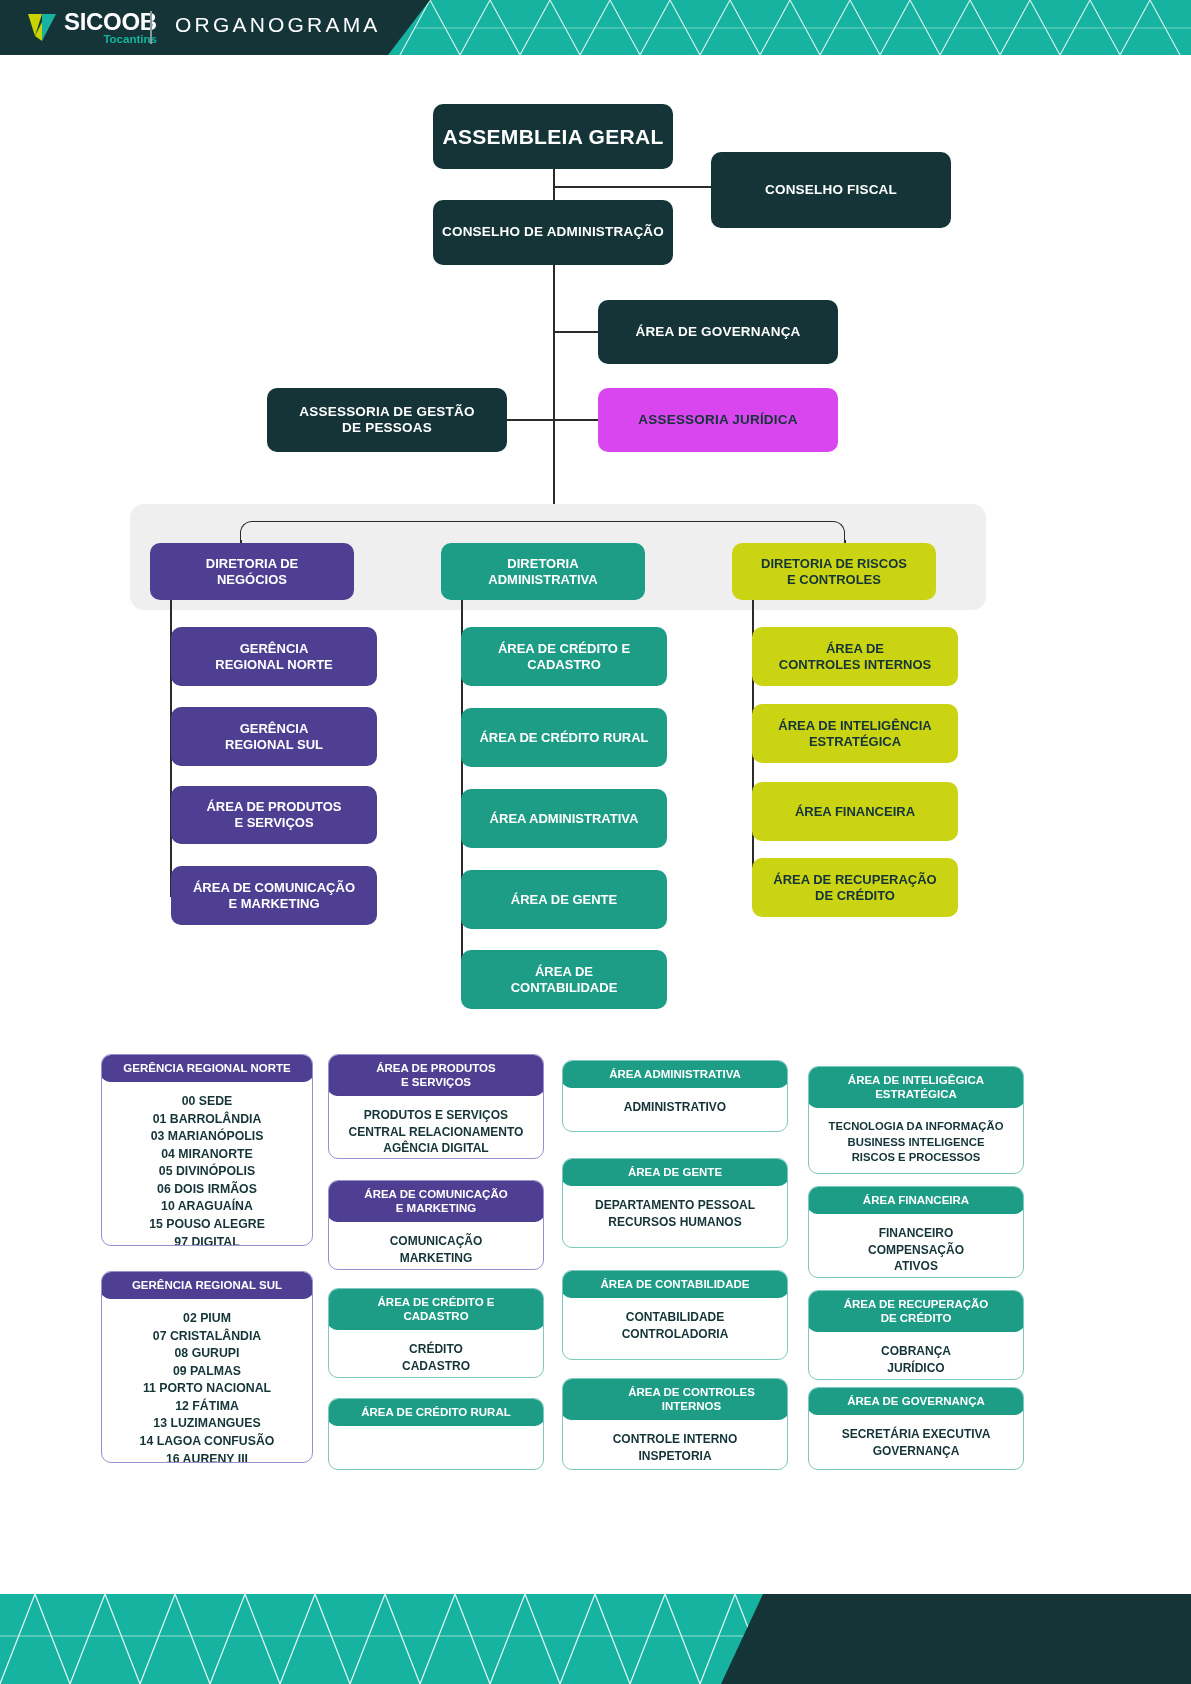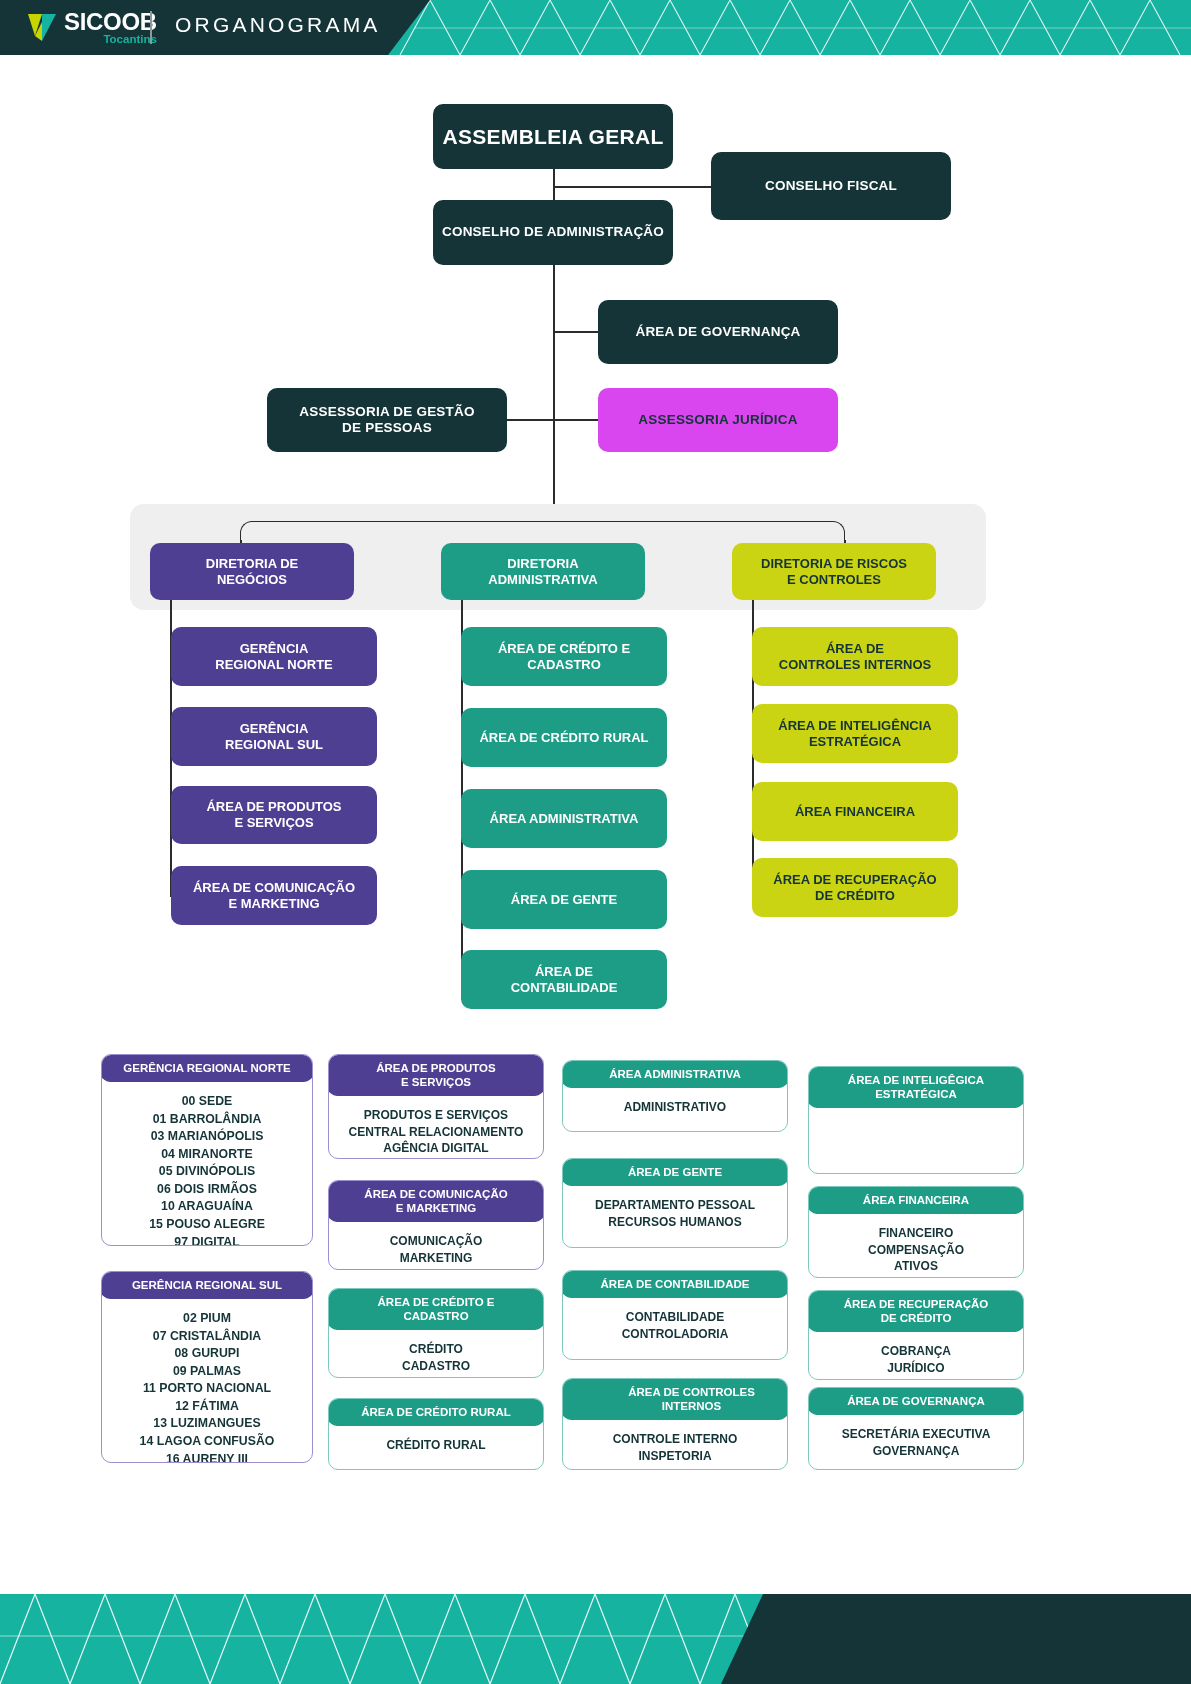--- a/index.html
+++ b/index.html
@@ -169,21 +169,21 @@
 <div class="ln lnv" style="left:553px; top:264px; height:292px;"></div>
 
 <div class="ln lnh" style="left:553px; top:331px; width:46px;"></div>
 
 <div class="ln lnh" style="left:553px; top:419px; width:46px;"></div>
 
 <div class="ln lnh" style="left:506px; top:419px; width:48px;"></div>
 
 <div class="box dark" style="left:433px; top:104px; width:240px; height:65px; font-size:21px; letter-spacing:0.3px;">ASSEMBLEIA GERAL</div>
 
-<div class="box dark" style="left:711px; top:152px; width:240px; height:68px; font-size:13.5px; letter-spacing:0.2px;">CONSELHO FISCAL</div>
+<div class="box dark" style="left:711px; top:152px; width:240px; height:76px; font-size:13.5px; letter-spacing:0.2px;">CONSELHO FISCAL</div>
 
 <div class="box dark" style="left:433px; top:200px; width:240px; height:65px; font-size:13.5px; letter-spacing:0.2px;">CONSELHO DE ADMINISTRAÇÃO</div>
 
 <div class="box dark" style="left:598px; top:300px; width:240px; height:64px; font-size:13.5px; letter-spacing:0.2px;">ÁREA DE GOVERNANÇA</div>
 
 <div class="box dark" style="left:267px; top:388px; width:240px; height:64px; font-size:13.5px; letter-spacing:0.2px; white-space:pre-line;">ASSESSORIA DE GESTÃO
 DE PESSOAS</div>
 
 <div class="box grey" style="left:598px; top:388px; width:240px; height:64px; font-size:13.5px; letter-spacing:0.2px;">ASSESSORIA JURÍDICA</div>
 
@@ -265,21 +265,20 @@
 E MARKETING</div>
   <div class="card-body">COMUNICAÇÃO<br>MARKETING</div>
 </div>
 <div class="card b-teal" style="left:328px; top:1288px; width:216px; height:90px;">
   <div class="card-head teal" style="white-space:pre-line;">ÁREA DE CRÉDITO E
 CADASTRO</div>
   <div class="card-body">CRÉDITO<br>CADASTRO</div>
 </div>
 <div class="card b-teal" style="left:328px; top:1398px; width:216px; height:72px;">
   <div class="card-head teal" style="white-space:pre-line;">ÁREA DE CRÉDITO RURAL</div>
-  <div class="card-body">CRÉDITO RURAL</div>
 </div>
 
 <div class="card b-teal" style="left:562px; top:1060px; width:226px; height:72px;">
   <div class="card-head teal" style="white-space:pre-line;">ÁREA ADMINISTRATIVA</div>
   <div class="card-body">ADMINISTRATIVO</div>
 </div>
 <div class="card b-teal" style="left:562px; top:1158px; width:226px; height:90px;">
   <div class="card-head teal" style="white-space:pre-line;">ÁREA DE GENTE</div>
   <div class="card-body">DEPARTAMENTO PESSOAL<br>RECURSOS HUMANOS</div>
 </div>
@@ -289,20 +288,21 @@
 </div>
 <div class="card b-teal" style="left:562px; top:1378px; width:226px; height:92px;">
   <div class="card-head teal" style="white-space:pre-line;padding-left:39px;">ÁREA DE CONTROLES
 INTERNOS</div>
   <div class="card-body">CONTROLE INTERNO<br>INSPETORIA</div>
 </div>
 
 <div class="card b-teal" style="left:808px; top:1066px; width:216px; height:108px;">
   <div class="card-head teal" style="white-space:pre-line;">ÁREA DE INTELIGÊGICA
 ESTRATÉGICA</div>
+  <div class="card-body" style="font-size:11.3px;">TECNOLOGIA DA INFORMAÇÃO<br>BUSINESS INTELIGENCE<br>RISCOS E PROCESSOS</div>
 </div>
 <div class="card b-teal" style="left:808px; top:1186px; width:216px; height:92px;">
   <div class="card-head teal" style="white-space:pre-line;">ÁREA FINANCEIRA</div>
   <div class="card-body">FINANCEIRO<br>COMPENSAÇÃO<br>ATIVOS</div>
 </div>
 <div class="card b-teal" style="left:808px; top:1290px; width:216px; height:90px;">
   <div class="card-head teal" style="white-space:pre-line;">ÁREA DE RECUPERAÇÃO
 DE CRÉDITO</div>
   <div class="card-body">COBRANÇA<br>JURÍDICO</div>
 </div>

